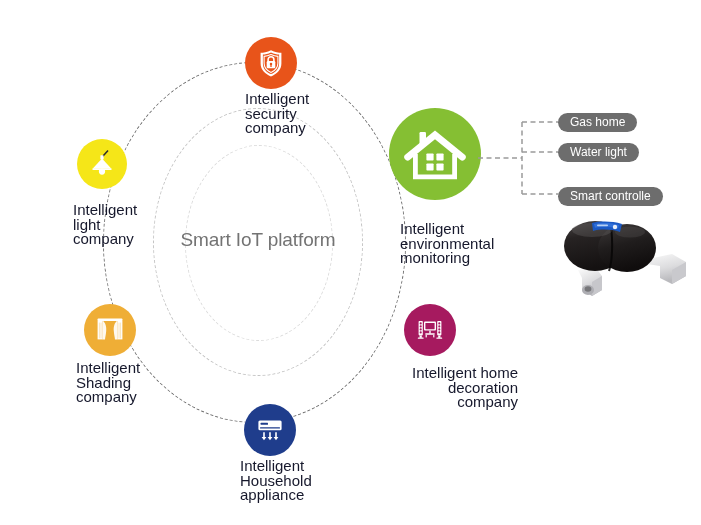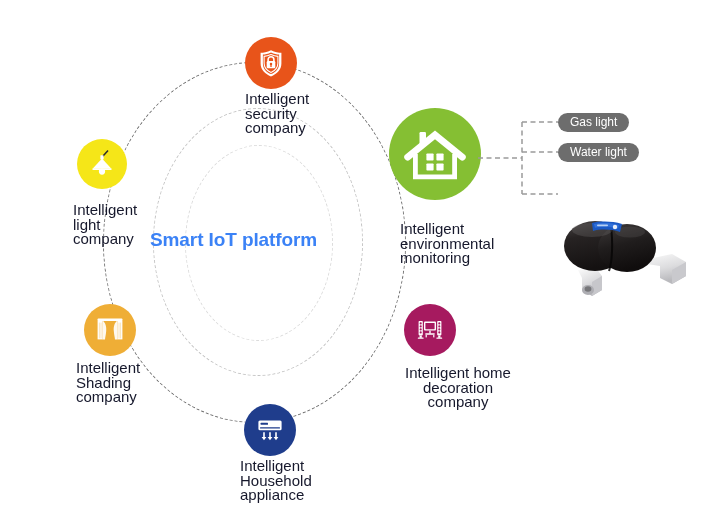--- a/index.html
+++ b/index.html
@@ -35,24 +35,24 @@
     left:185px; top:145px;
     width:148px; height:196px;
     border:1.2px dashed #dcdcdc;
   }
 
   
   #center-title {
     position:absolute;
     left:150px; top:229px;
     width:216px;
-    text-align:left;
+    text-align:center;
     font-size:19px;
-    font-weight:bold;
-    color:#3b82f6;
+    font-weight:normal;
+    color:#737373;
     letter-spacing:-0.1px;
     white-space:nowrap;
   }
 
   
   .node { position:absolute; }
   .node-circle {
     position:absolute;
     border-radius:50%;
     display:flex;
@@ -74,21 +74,21 @@
   #node-light .node-circle    { left:77px;  top:139px; width:50px; height:50px; background:#f5e618; }
   #node-light .node-label     { left:73px;  top:203px; width:92px; text-align:left; }
 
   #node-shading .node-circle  { left:84px;  top:304px; width:52px; height:52px; background:#efae36; }
   #node-shading .node-label   { left:76px;  top:361px; width:96px; text-align:left; }
 
   #node-appliance .node-circle{ left:244px; top:404px; width:52px; height:52px; background:#1f3d8c; }
   #node-appliance .node-label { left:240px; top:459px; width:100px; text-align:left; }
 
   #node-decoration .node-circle{ left:404px; top:304px; width:52px; height:52px; background:#a61a5f; }
-  #node-decoration .node-label { left:398px; top:366px; width:120px; text-align:center; }
+  #node-decoration .node-label { left:398px; top:366px; width:120px; text-align:right; }
 
   #node-environment .node-circle { left:389px; top:108px; width:92px; height:92px; background:#85bf33; }
   #node-environment .node-label  { left:400px; top:222px; width:110px; text-align:left; }
 
   
   #connector { position:absolute; left:478px; top:108px; }
 
   
   .pill {
     position:absolute;
@@ -244,22 +244,23 @@
   <svg id="connector" width="86" height="100" viewBox="0 0 86 100">
     <g stroke="#9a9a9a" stroke-width="1.5" fill="none" stroke-dasharray="5,3.5">
       <line x1="0" y1="50" x2="44" y2="50"></line>
       <line x1="44" y1="14" x2="44" y2="86"></line>
       <line x1="44" y1="14" x2="80" y2="14"></line>
       <line x1="44" y1="44" x2="80" y2="44"></line>
       <line x1="44" y1="86" x2="80" y2="86"></line>
     </g>
   </svg>
 
-  <div class="pill" id="pill-gas">Gas light</div>
+  <div class="pill" id="pill-gas">Gas home</div>
   <div class="pill" id="pill-water">Water light</div>
+  <div class="pill" id="pill-controller">Smart controlle</div>
 
   <svg id="product-photo" width="152" height="90" viewBox="0 0 152 90">
     <defs>
       <linearGradient id="bodyGrad" x1="0" y1="0" x2="0.25" y2="1">
         <stop offset="0%" stop-color="#4a4646"></stop>
         <stop offset="35%" stop-color="#272323"></stop>
         <stop offset="100%" stop-color="#141111"></stop>
       </linearGradient>
       <linearGradient id="bodyGradR" x1="0" y1="0" x2="0.3" y2="1">
         <stop offset="0%" stop-color="#3e3a3a"></stop>

